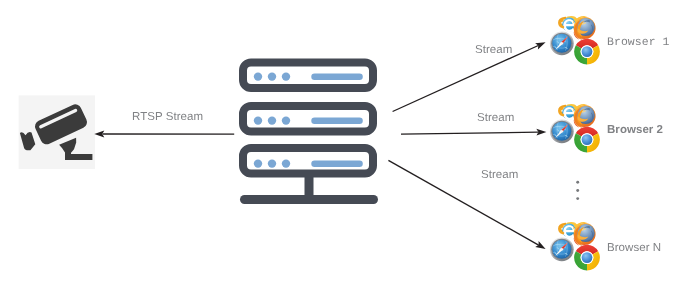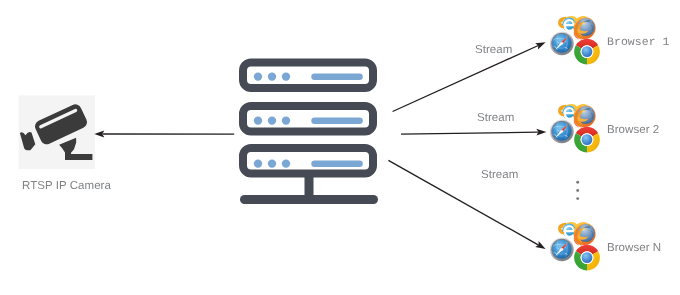--- a/index.html
+++ b/index.html
@@ -161,21 +161,20 @@
         <g transform="rotate(-25 47 32.3)">
           <rect x="22.0" y="19.65" width="50.0" height="25.3" rx="6.2"></rect>
         </g>
       </g>
 
       <g transform="rotate(-25 47 32.3)" fill="#f4f4f4">
         <rect x="26.0" y="24.3" width="41.7" height="3.3" rx="1.65"></rect>
       </g>
     </svg>
   </div>
-  <div class="lbl" style="left:22px;top:180px;">RTSP IP Camera</div>
 
   <div class="node" style="left:234px;top:52px;">
     <svg width="150" height="158" viewBox="0 0 150 158">
 
       <rect x="70.5" y="118" width="9" height="32" fill="#454a54"></rect>
 
       <rect x="6" y="143" width="138" height="9" rx="4.5" fill="#454a54"></rect>
       <g>
 
         <g>
@@ -198,37 +197,38 @@
           <rect x="9" y="96" width="130" height="25.5" rx="8" fill="#ffffff" stroke="#454a54" stroke-width="8"></rect>
           <circle cx="24" cy="111.6" r="4.2" fill="#7ba7d4"></circle>
           <circle cx="38" cy="111.6" r="4.2" fill="#7ba7d4"></circle>
           <circle cx="52" cy="111.6" r="4.2" fill="#7ba7d4"></circle>
           <rect x="77.3" y="108.4" width="51.5" height="6.6" rx="3.3" fill="#7ba7d4"></rect>
         </g>
       </g>
     </svg>
   </div>
 
+  <div class="lbl" style="left:132px;top:111px;">RTSP Stream</div>
   <div class="lbl" style="left:475px;top:44.2px;">Stream</div>
   <div class="lbl" style="left:476.5px;top:111.8px;">Stream</div>
   <div class="lbl" style="left:481px;top:168.7px;">Stream</div>
 
   <div class="node" style="left:545px;top:13px;">
     <svg class="browsers" width="58" height="58" viewBox="0 0 58 58">
       <use href="#browsers-art"></use>
     </svg>
   </div>
   <div class="lbl" style="left:606.5px;top:35.5px;font-family:Liberation Mono, monospace;">Browser 1</div>
 
   <div class="node" style="left:545px;top:101px;">
     <svg class="browsers" width="58" height="58" viewBox="0 0 58 58">
       <use href="#browsers-art"></use>
     </svg>
   </div>
-  <div class="lbl" style="left:606.5px;top:123.5px;">Browser 2</div>
+  <div class="lbl" style="left:606.5px;top:123.5px;font-weight:bold;">Browser 2</div>
 
   <div class="node" style="left:545px;top:219px;">
     <svg class="browsers" width="58" height="58" viewBox="0 0 58 58">
       <use href="#browsers-art"></use>
     </svg>
   </div>
   <div class="lbl" style="left:606.5px;top:241.5px;">Browser N</div>
 
   <div class="ellipsis" style="position:absolute;left:573px;top:178px;">
     <svg width="10" height="26" viewBox="0 0 10 26">

